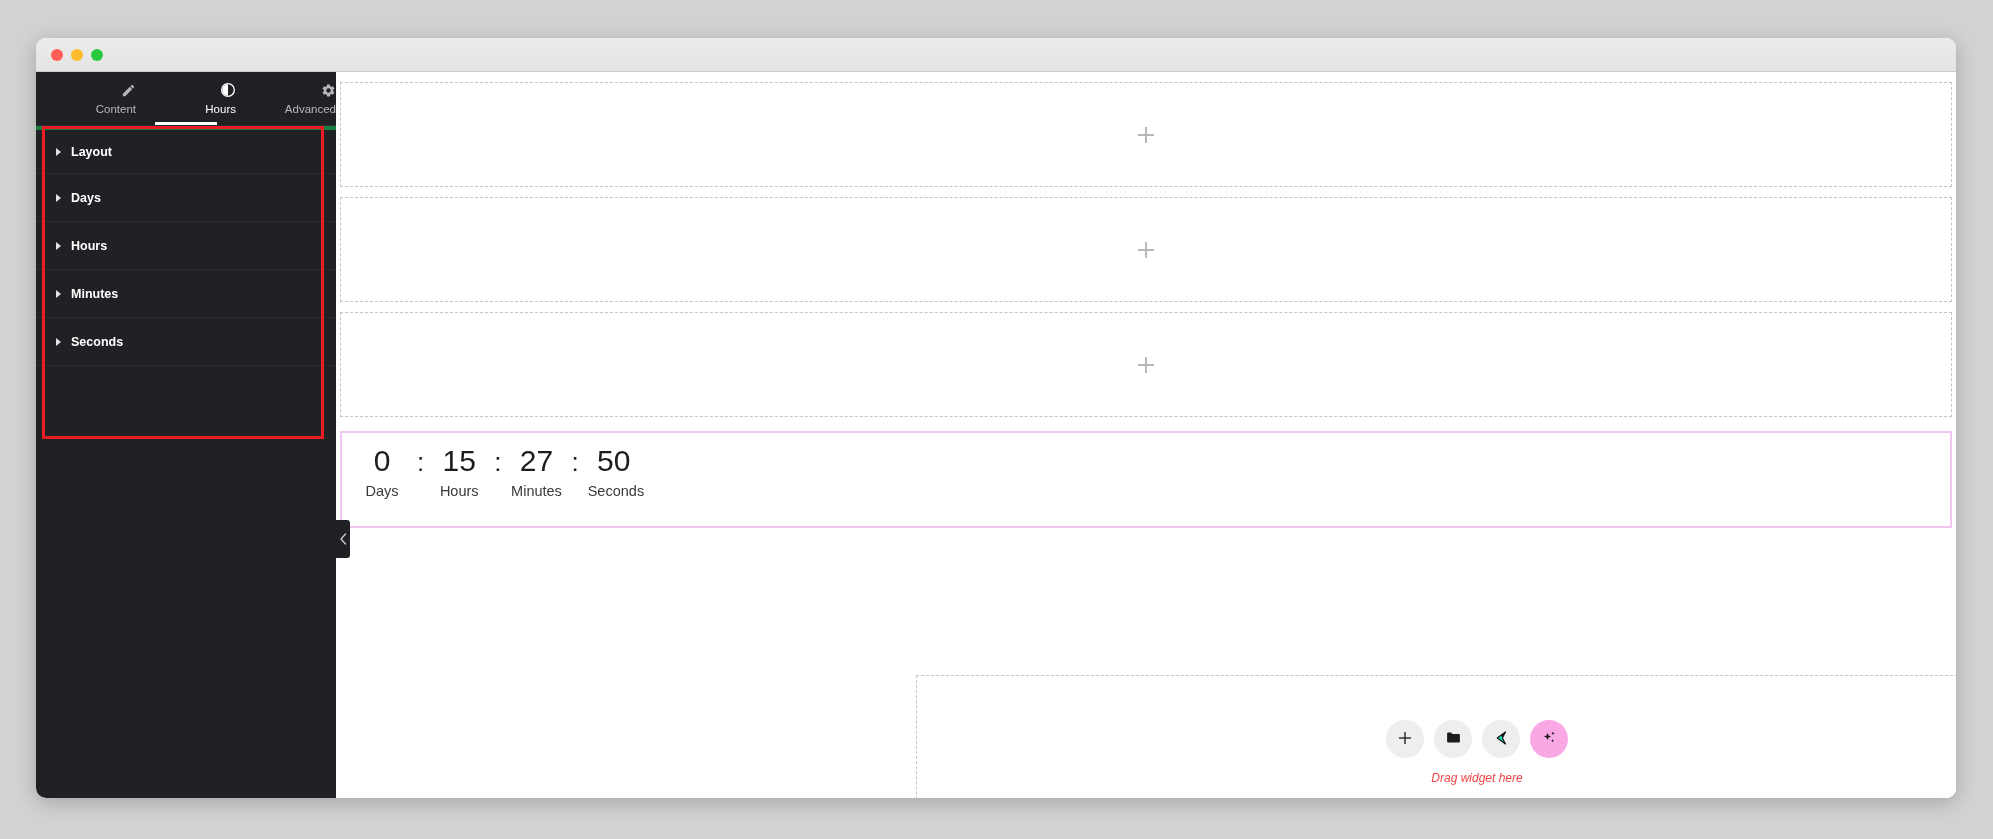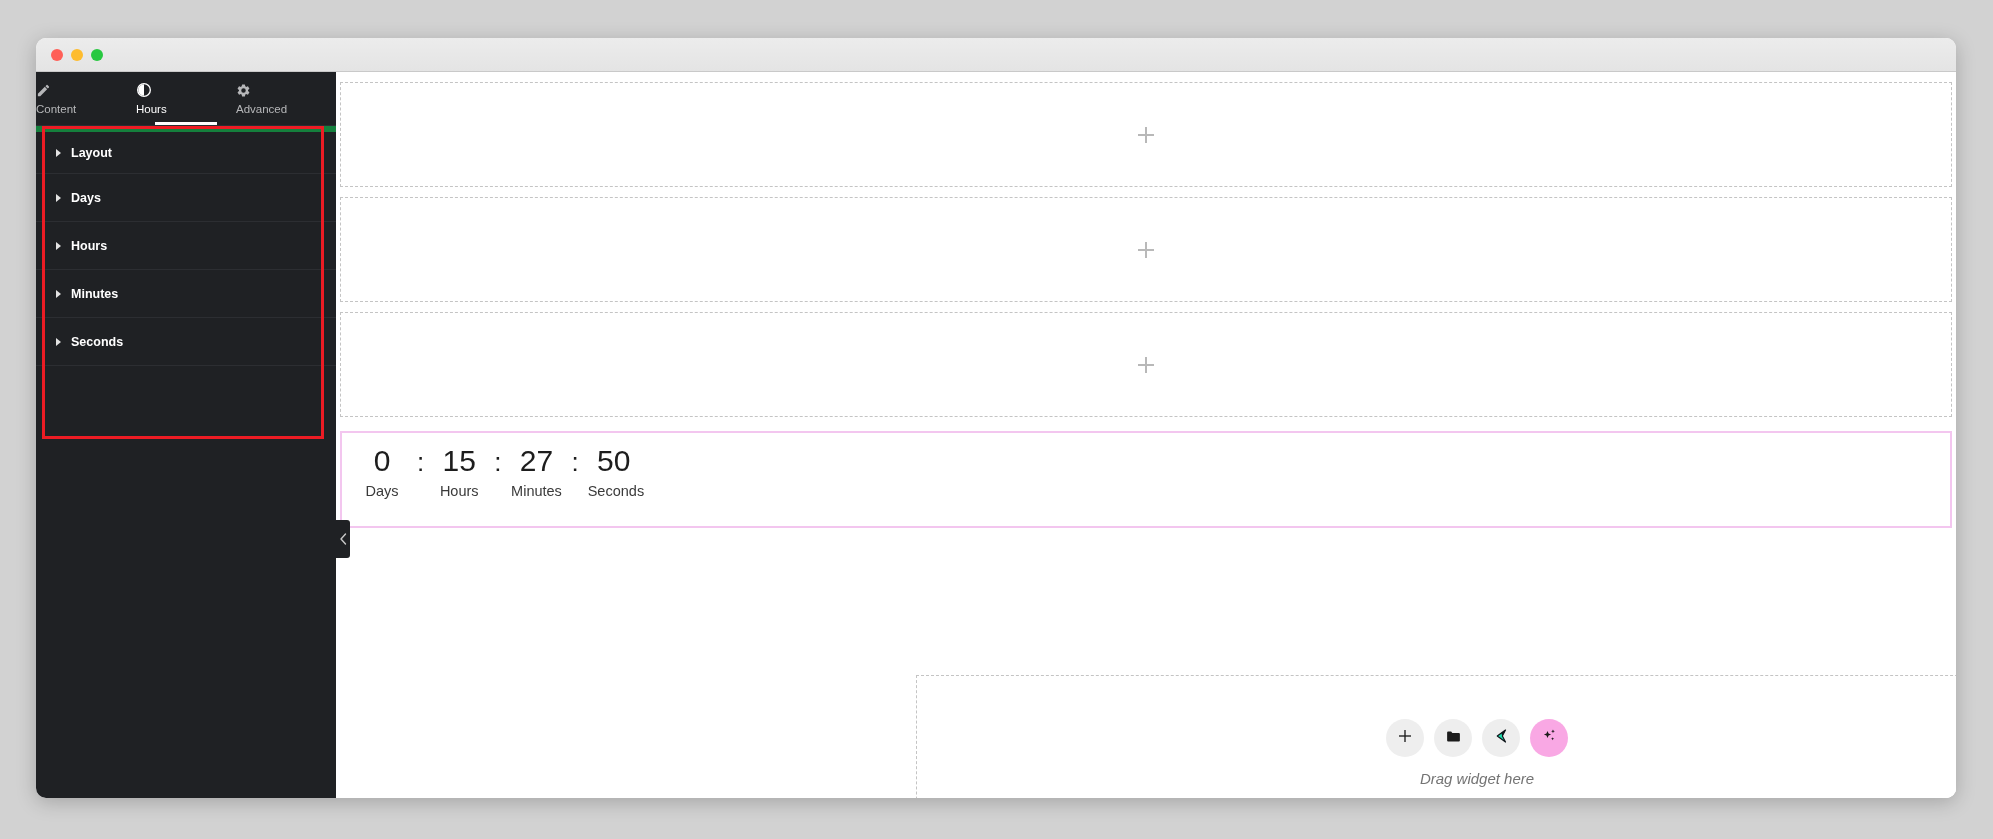--- a/index.html
+++ b/index.html
@@ -98,21 +98,21 @@
   #tabs {
     height: 54px;
     display: flex;
     background: #1f2124;
     border-bottom: 1px solid #2c2e32;
     flex-shrink: 0;
   }
   .tab {
     flex: 1;
     display: flex; flex-direction: column;
-    align-items: flex-start; justify-content: center;
+    align-items: flex-end; justify-content: center;
     gap: 5px;
     color: #b6b7b9;
     font-size: 11.5px;
     cursor: pointer;
     position: relative;
   }
   .tab.active { color: #fff; }
   .tab.active::after {
     content: "";
     position: absolute;
@@ -125,21 +125,21 @@
   #accordion-wrap { position: relative; flex: 1; }
   #accordion { background: #1f2124; }
   .acc-item {
     height: 48px;
     display: flex;
     align-items: center;
     padding: 0 20px;
     border-bottom: 1px solid #2c2e32;
     cursor: pointer;
   }
-  .acc-item:first-child { border-top: 6px solid #15803d; }
+  .acc-item:first-child { border-top: 4px solid #15803d; }
   .acc-arrow {
     width: 0; height: 0;
     border-left: 5px solid #e3e3e3;
     border-top: 4px solid transparent;
     border-bottom: 4px solid transparent;
     margin-right: 10px;
   }
   .acc-label { color: #fff; font-size: 12.5px; font-weight: bold; }
 
   
@@ -248,22 +248,22 @@
     width: 38px; height: 38px; border-radius: 50%;
     background: #eeeeee;
     display: flex; align-items: center; justify-content: center;
     cursor: pointer;
     border: none;
   }
   .dz-btn.ai { background: #f9a8e4; }
   .dz-btn .glyph { font-size: 19px; color: #1b1b1b; line-height: 1; }
   #dz-caption {
     font-style: italic;
-    font-size: 15px;
-    color: #737373;
+    font-size: 12px;
+    color: #ef4444;
   }
 </style>
 </head>
 <body>
 
 <div id="window">
 
   <div id="titlebar">
     <span class="tl red"></span>
     <span class="tl yellow"></span>

